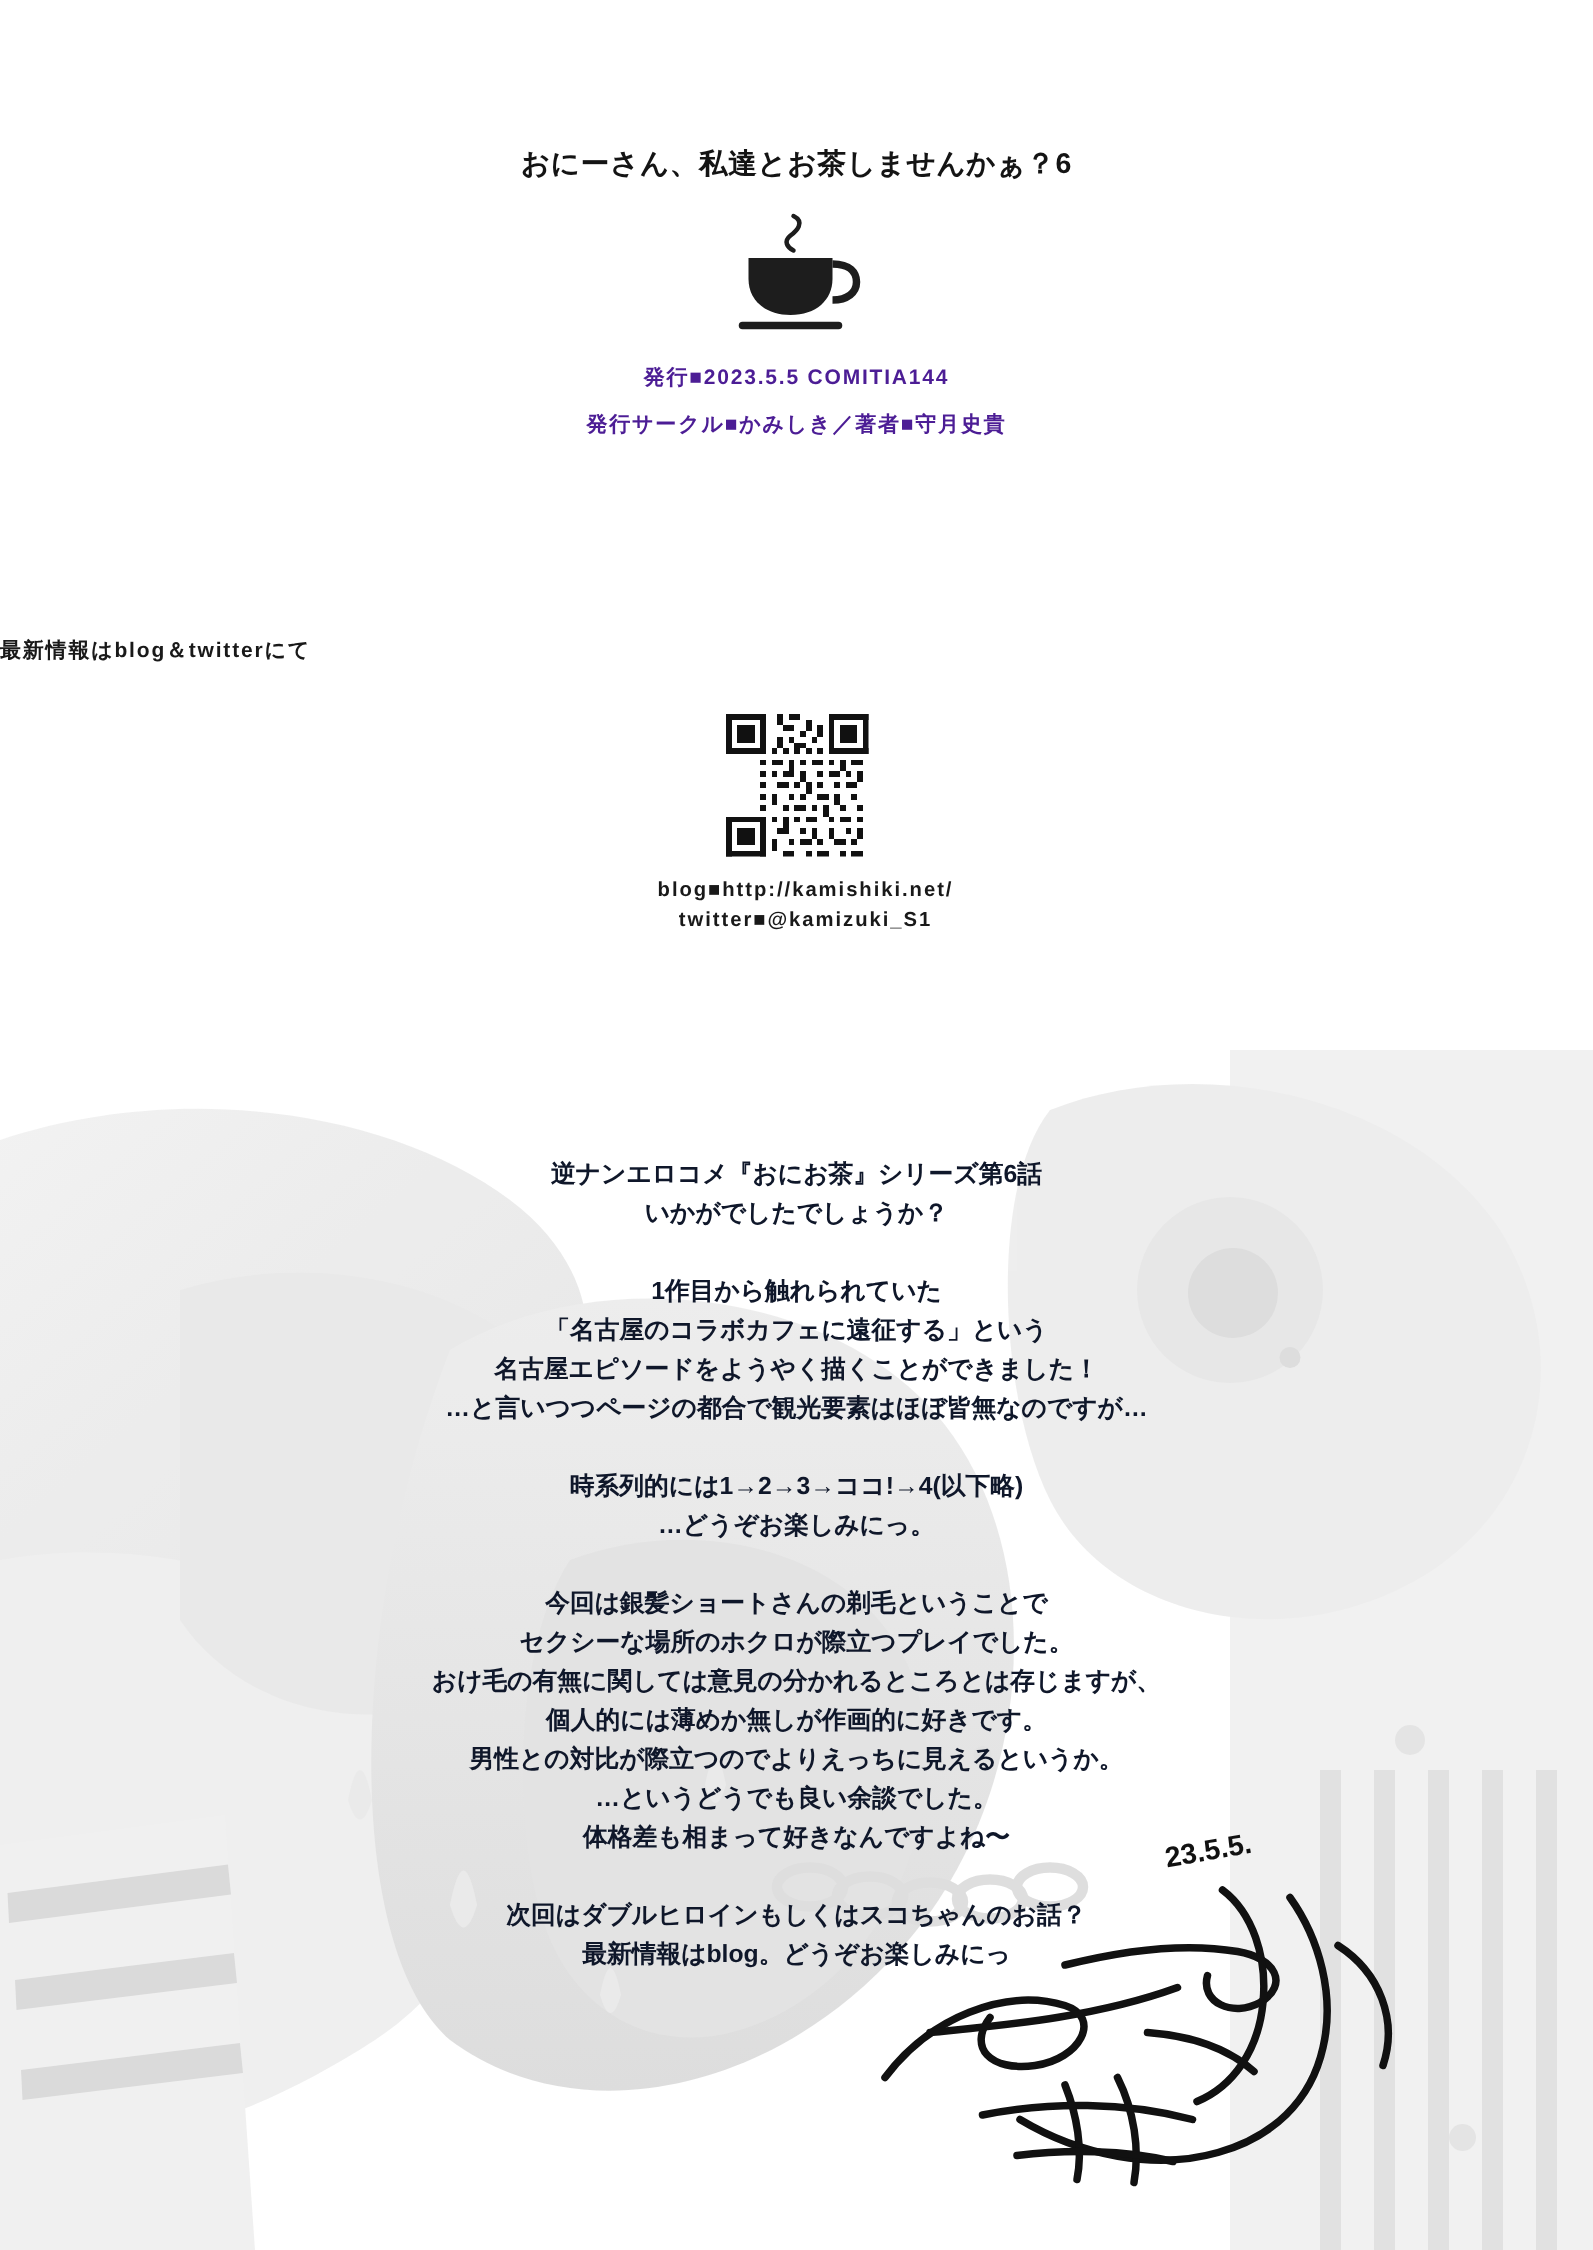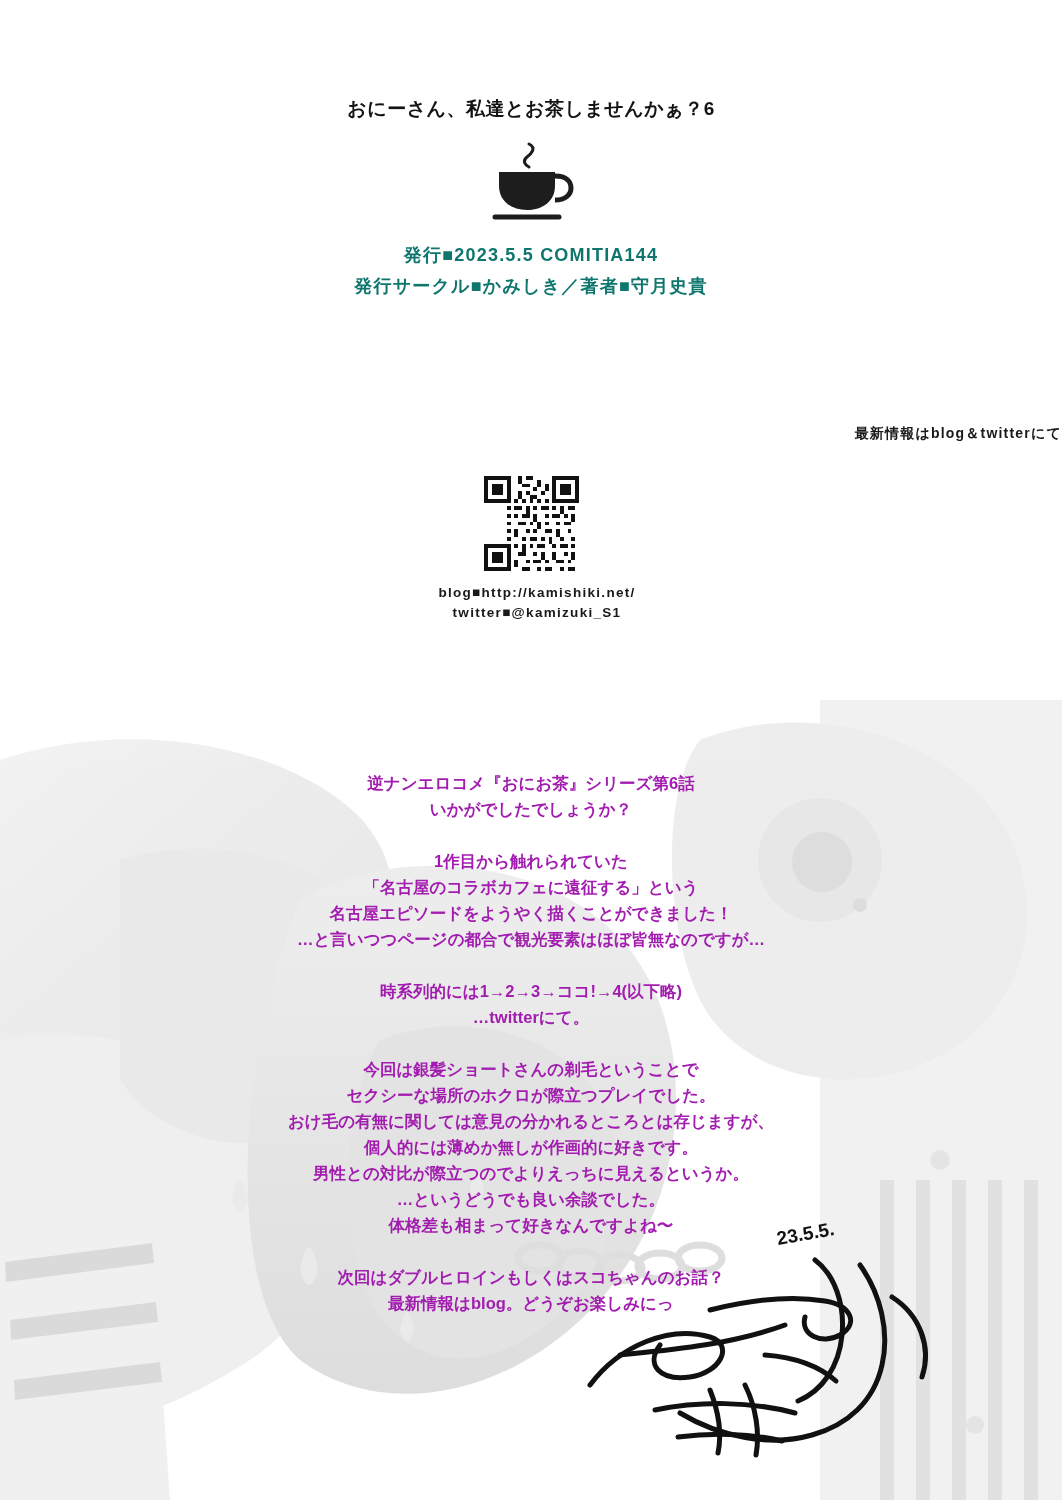--- a/index.html
+++ b/index.html
@@ -46,34 +46,34 @@
     position: absolute;
     left: 0; right: 0;
     top: 138px;
     text-align: center;
   }
 
   .colophon-line {
     position: absolute;
     left: 0; right: 0;
     text-align: center;
-    font-size: 18px;
+    font-size: 14px;
     font-weight: bold;
     letter-spacing: 1.2px;
-    color: #0f766e;
+    color: #4c1d95;
   }
   .cl1 { top: 243px; }
   .cl2 { top: 274px; }
   .cl3 { top: 316px; }
 
   .info-line {
     position: absolute;
     left: 0; right: 0;
     top: 425px;
-    text-align: right;
+    text-align: left;
     font-size: 14px;
     font-weight: bold;
     letter-spacing: 1.2px;
     color: #191919;
   }
 
   .qr-wrap {
     position: absolute;
     left: 0; right: 0;
     top: 476px;
@@ -102,21 +102,21 @@
 
   
   .afterword {
     position: absolute;
     left: 0; right: 0;
     top: 770px;
     text-align: center;
     font-size: 16.5px;
     font-weight: bold;
     line-height: 26px;
-    color: #a21caf;
+    color: #0f172a;
   }
   .afterword p {
     margin: 0;
   }
   .afterword .gap {
     height: 26px;
   }
 
   
   .signature {
@@ -321,21 +321,21 @@
   <div class="afterword">
     <p>逆ナンエロコメ『おにお茶』シリーズ第6話</p>
     <p>いかがでしたでしょうか？</p>
     <div class="gap"></div>
     <p>1作目から触れられていた</p>
     <p>「名古屋のコラボカフェに遠征する」という</p>
     <p>名古屋エピソードをようやく描くことができました！</p>
     <p>…と言いつつページの都合で観光要素はほぼ皆無なのですが…</p>
     <div class="gap"></div>
     <p>時系列的には1→2→3→ココ!→4(以下略)</p>
-    <p>…twitterにて。</p>
+    <p>…どうぞお楽しみにっ。</p>
     <div class="gap"></div>
     <p>今回は銀髪ショートさんの剃毛ということで</p>
     <p>セクシーな場所のホクロが際立つプレイでした。</p>
     <p>おけ毛の有無に関しては意見の分かれるところとは存じますが、</p>
     <p>個人的には薄めか無しが作画的に好きです。</p>
     <p>男性との対比が際立つのでよりえっちに見えるというか。</p>
     <p>…というどうでも良い余談でした。</p>
     <p>体格差も相まって好きなんですよね〜</p>
     <div class="gap"></div>
     <p>次回はダブルヒロインもしくはスコちゃんのお話？</p>

